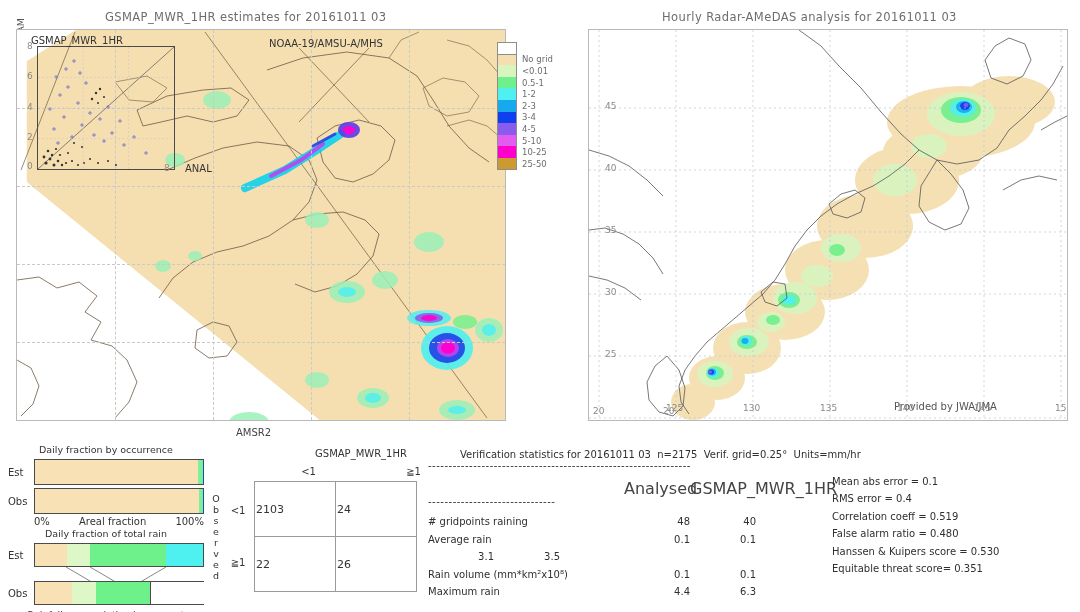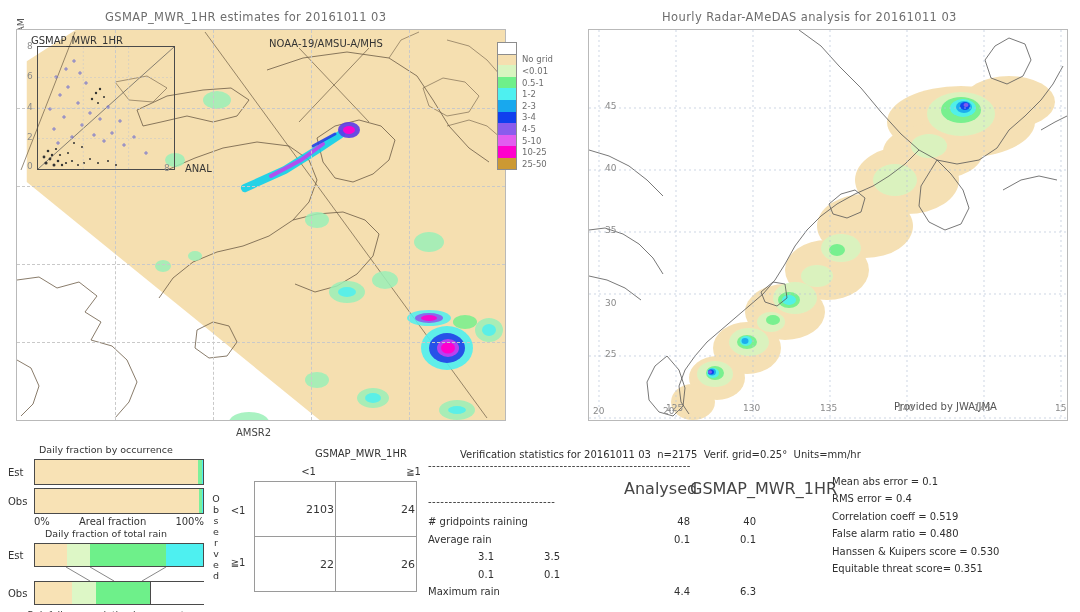--- a/index.html
+++ b/index.html
@@ -26,21 +26,21 @@
   .cb-sw{width:20px;height:11.6px;border-left:1px solid #8d8d8d;border-right:1px solid #8d8d8d;box-sizing:border-box;}
   .cb-lbl{font-size:8.5px;color:#6d6d6d;margin-left:5px;white-space:nowrap;}
 
   
   .fbar{height:26px;border:1px solid #4a4a4a;display:flex;box-sizing:border-box;}
   .fbar div{height:100%;}
   .flabel{font-size:10px;color:#333;}
 
   
   #cont-table{border-collapse:collapse;}
-  #cont-table td{border:1px solid #9a9a9a;width:78px;height:52px;text-align:right;
+  #cont-table td{border:1px solid #9a9a9a;width:78px;height:52px;text-align:left;
                  font-size:11px;color:#333;}
   .vstack{writing-mode:horizontal-tb;font-size:9.5px;line-height:11px;color:#333;text-align:center;}
 
   
   .stat-line{font-size:10px;color:#2f2f2f;white-space:pre;line-height:17.4px;margin-left:32px;}
   .dash{font-size:10px;color:#2f2f2f;white-space:pre;letter-spacing:.5px;}
   .srow{display:flex;font-size:10px;color:#2f2f2f;line-height:17.4px;}
   .sname{width:196px;}
   .sval{width:66px;text-align:right;}
 </style>
@@ -333,21 +333,21 @@
       <line x1="164" y1="0" x2="164" y2="390"></line>
       <line x1="241" y1="0" x2="241" y2="390"></line>
       <line x1="318" y1="0" x2="318" y2="390"></line>
       <line x1="395" y1="0" x2="395" y2="390"></line>
       <line x1="472" y1="0" x2="472" y2="390"></line>
     </g>
   </svg>
   <div class="tick" style="left:16px;top:71px;">45</div>
   <div class="tick" style="left:16px;top:133px;">40</div>
   <div class="tick" style="left:16px;top:195px;">35</div>
-  <div class="tick" style="left:16px;top:257px;margin-top:11px;">30</div>
+  <div class="tick" style="left:16px;top:257px;">30</div>
   <div class="tick" style="left:16px;top:319px;">25</div>
   <div class="tick" style="left:4px;top:376px;">20</div>
   <div class="abs sm" style="left:305px;top:371px;font-size:10px;color:#555;">Provided by JWA/JMA</div>
   <div class="tick" style="left:74px;top:376px;">20</div>
 </div>
 <div class="abs tick" style="left:666px;top:403px;">125</div>
 <div class="abs tick" style="left:743px;top:403px;">130</div>
 <div class="abs tick" style="left:820px;top:403px;">135</div>
 <div class="abs tick" style="left:897px;top:403px;">140</div>
 <div class="abs tick" style="left:974px;top:403px;">145</div>
@@ -462,20 +462,21 @@
       <div class="srow">
         <div class="sname">Average rain</div>
         <div class="sval">0.1</div>
         <div class="sval">0.1</div>
       </div>
       <div class="srow">
         <div class="sval">3.1</div>
         <div class="sval">3.5</div>
       </div>
       <div class="srow">
+        <div class="sname">Rain volume (mm*km²x10⁸)</div>
         <div class="sval">0.1</div>
         <div class="sval">0.1</div>
       </div>
       <div class="srow">
         <div class="sname">Maximum rain</div>
         <div class="sval">4.4</div>
         <div class="sval">6.3</div>
       </div>
     </div>
   </div>

